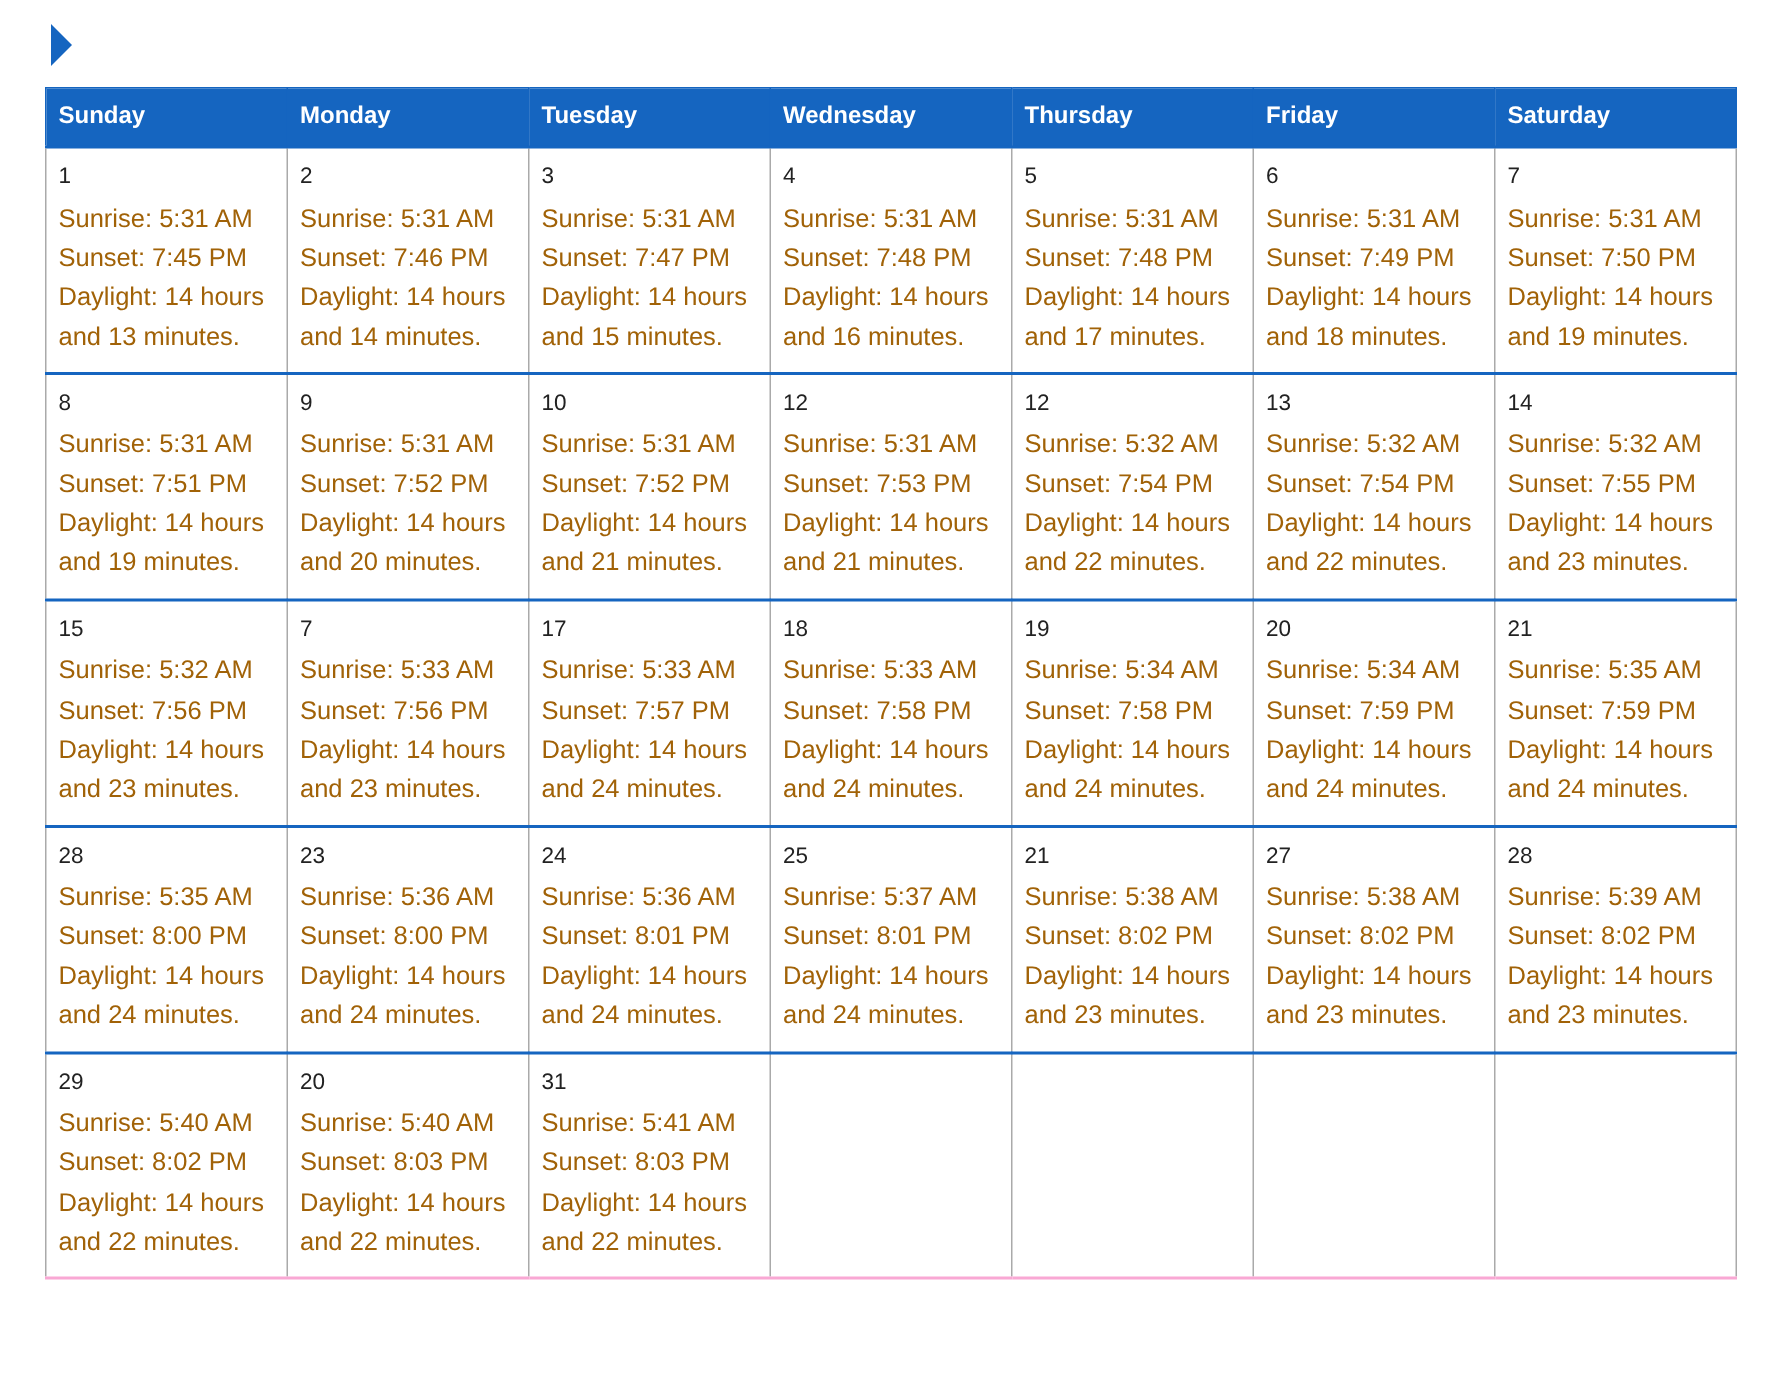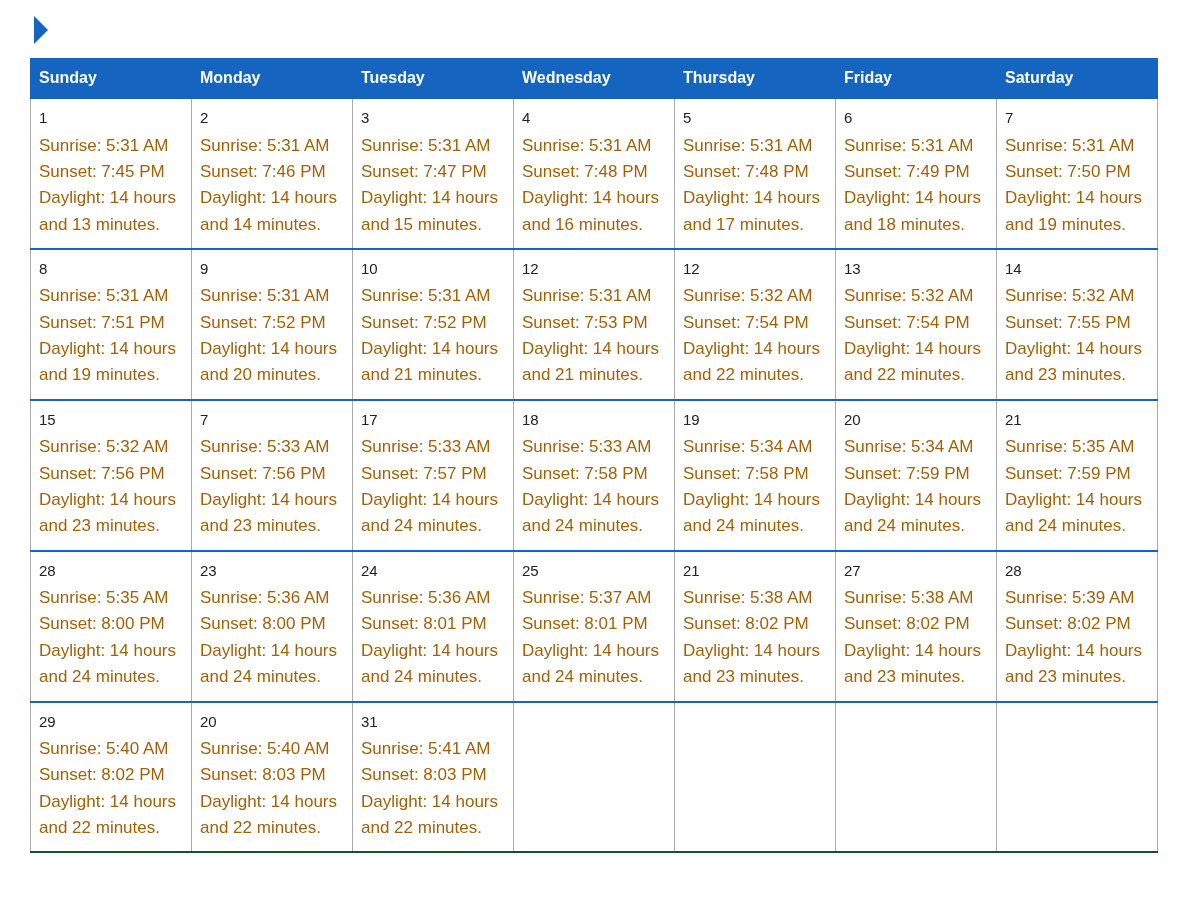--- a/index.html
+++ b/index.html
@@ -77,21 +77,21 @@
       vertical-align: top;
       padding: 8px 8px 10px 8px;
       border: 1px solid #aaa;
       font-size: 13px;
       color: #333;
       width: calc(100% / 7);
       min-height: 100px;
       line-height: 1.5;
     }
     tbody tr:last-child td {
-      border-bottom: 2px solid #14532d;
+      border-bottom: 2px solid #f9a8d4;
     }
     tbody tr td .day-number {
       font-size: 15px;
       font-weight: normal;
       color: #222;
       display: block;
       margin-bottom: 3px;
     }
     tbody tr td .day-info {
       font-size: 17px;

